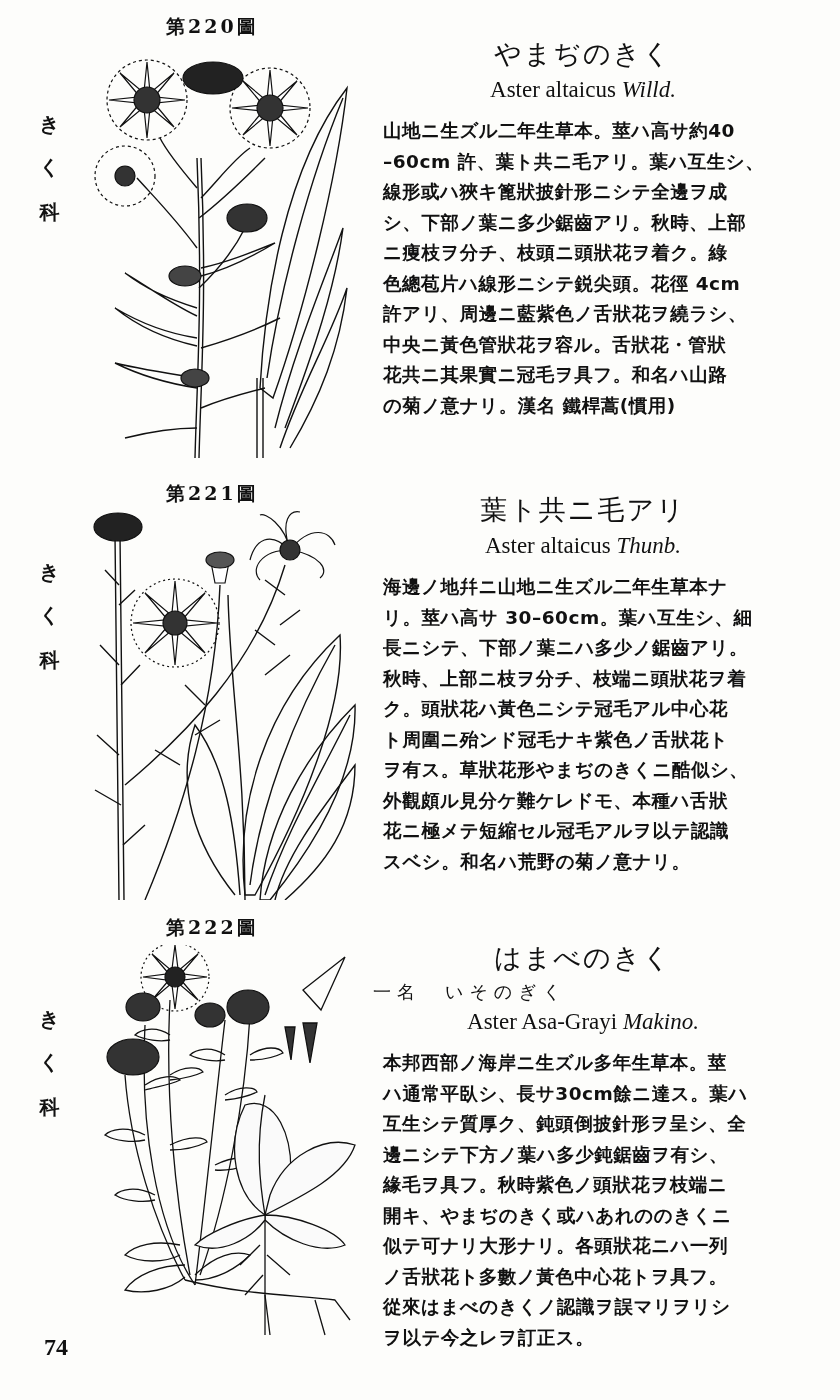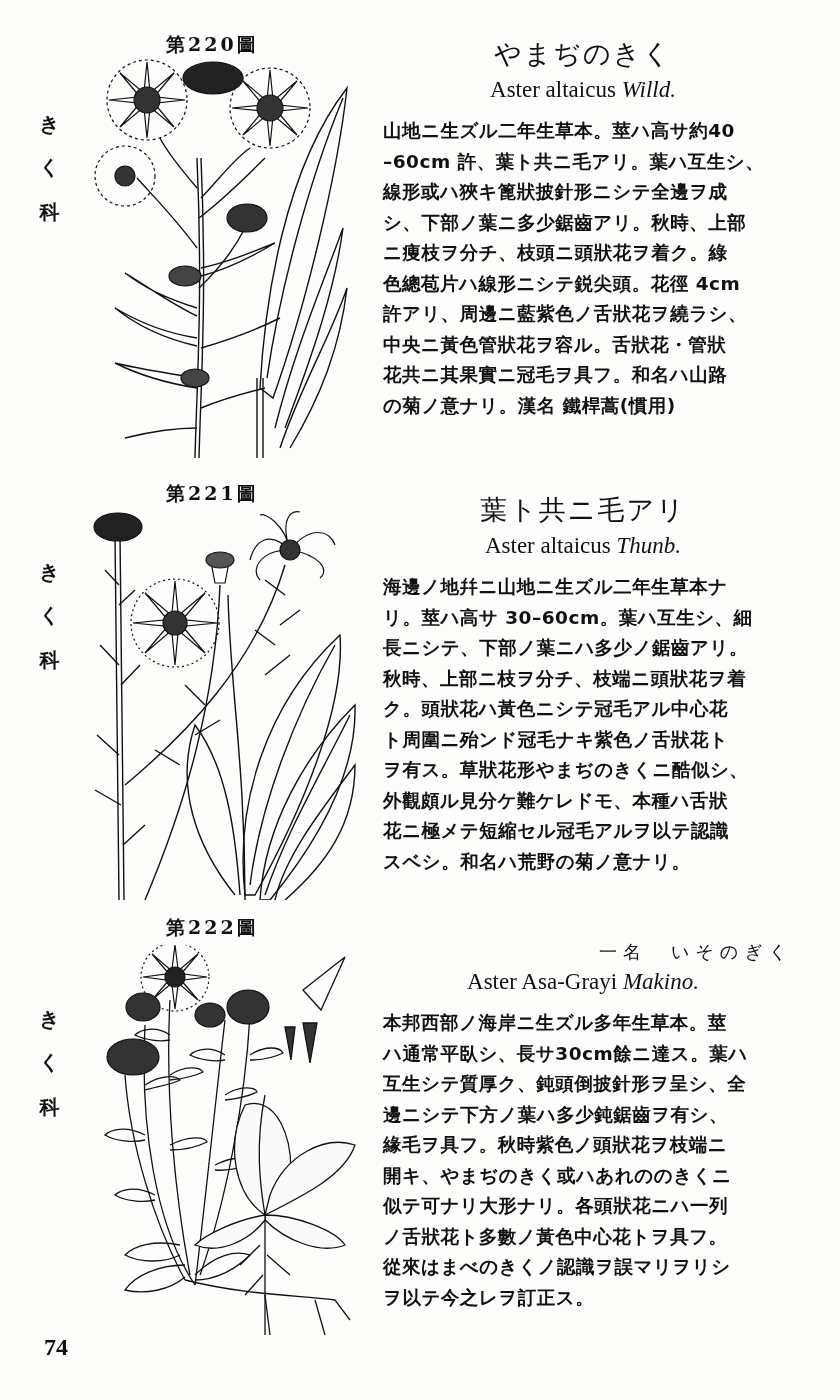--- a/index.html
+++ b/index.html
@@ -16,42 +16,42 @@
     line-height: 40px; text-align: center; writing-mode: vertical-rl; letter-spacing: 20px;
     color: #111;
   }
   .illus { position: absolute; }
   .entry { position: absolute; left: 373px; width: 420px; }
   .jp-name {
     text-align: center; font-family: "DejaVu Sans", sans-serif; font-weight: normal; font-size: 27px;
     letter-spacing: 2px; margin: 0; line-height: 40px;
   }
   .alt-name {
-    text-align: right; font-family: "DejaVu Sans", sans-serif; font-size: 18px; letter-spacing: 6px;
+    text-align: left; font-family: "DejaVu Sans", sans-serif; font-size: 18px; letter-spacing: 6px;
     line-height: 28px; margin: 0;
   }
   .sci-name {
     text-align: center; font-family: "Liberation Serif", serif; font-size: 23px; line-height: 32px;
     margin: 0 0 2px 0;
   }
   .sci-name .author { font-style: italic; }
   .desc { margin: 10px; }
   .desc-line {
     display: block; font-family: "DejaVu Sans", sans-serif; font-weight: bold; font-size: 18.5px;
     line-height: 30.5px; white-space: nowrap; letter-spacing: 0.5px;
   }
   .page-num {
     position: absolute; left: 44px; top: 1334px; font-family: "Liberation Serif", serif;
     font-weight: bold; font-size: 24px;
   }
 </style>
 </head>
 <body>
 
-<div class="fig-label" style="left:166px; top:14px;margin-top:18px;">第220圖</div>
+<div class="fig-label" style="left:166px; top:14px;">第220圖</div>
 <div class="family" style="top:100px;">きく科</div>
 
 <svg class="illus" style="left:85px; top:48px;" width="275" height="410" viewBox="0 0 275 410">
   <g fill="none" stroke="#111" stroke-width="1.4">
 
     <path d="M110 410 C112 330 118 250 112 110"></path>
     <path d="M114 410 C116 330 122 250 116 110"></path>
     <path d="M172 410 L172 330 M178 410 L178 330"></path>
     <path d="M112 200 C90 170 70 150 52 130"></path>
     <path d="M114 170 C140 150 160 130 180 110"></path>
@@ -219,20 +219,21 @@
       <circle r="10" fill="#222"></circle>
     </g>
     <ellipse cx="58" cy="62" rx="17" ry="14" fill="#333"></ellipse>
     <ellipse cx="125" cy="70" rx="15" ry="12" fill="#333"></ellipse>
     <ellipse cx="163" cy="62" rx="21" ry="17" fill="#333"></ellipse>
     <ellipse cx="48" cy="112" rx="26" ry="18" fill="#333"></ellipse>
   </g>
 </svg>
 
 <div class="entry" style="top:938px;">
+  <h2 class="jp-name">はまべのきく</h2>
   <p class="alt-name">一名　いそのぎく</p>
   <p class="sci-name"><span>Aster Asa-Grayi</span> <span class="author">Makino.</span></p>
   <p class="desc">
     <span class="desc-line">本邦西部ノ海岸ニ生ズル多年生草本。莖</span>
     <span class="desc-line">ハ通常平臥シ、長サ30cm餘ニ達ス。葉ハ</span>
     <span class="desc-line">互生シテ質厚ク、鈍頭倒披針形ヲ呈シ、全</span>
     <span class="desc-line">邊ニシテ下方ノ葉ハ多少鈍鋸齒ヲ有シ、</span>
     <span class="desc-line">緣毛ヲ具フ。秋時紫色ノ頭狀花ヲ枝端ニ</span>
     <span class="desc-line">開キ、やまぢのきく或ハあれののきくニ</span>
     <span class="desc-line">似テ可ナリ大形ナリ。各頭狀花ニハ一列</span>

